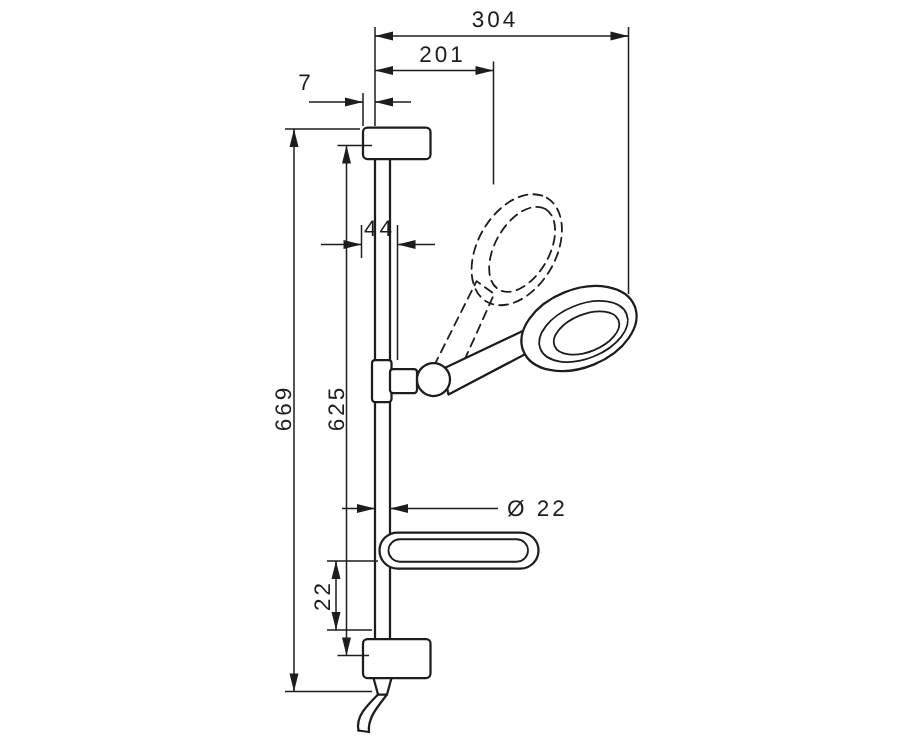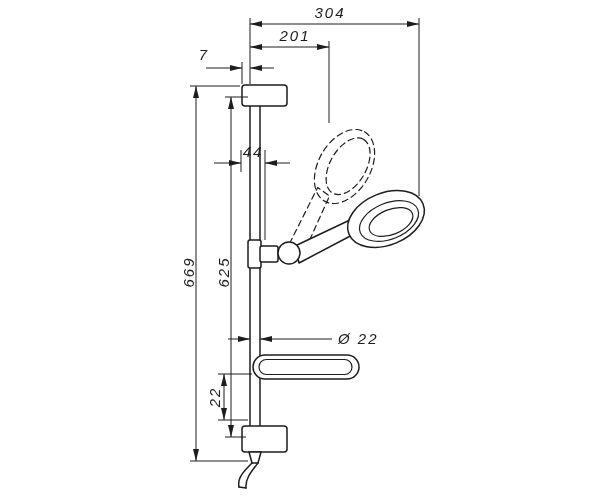--- a/index.html
+++ b/index.html
@@ -1,16 +1,16 @@
 <!DOCTYPE html>
 <html><head>
 <meta charset="utf-8">
 <style>
   html,body{margin:0;padding:0;background:#ffffff;}
-  .stage{width:488px;height:500px;background:#ffffff;position:relative;overflow:hidden;font-style:italic;}
+  .stage{width:488px;height:500px;background:#ffffff;position:relative;overflow:hidden;}
   svg{display:block;}
   .dim{stroke:#1d1d1b;stroke-width:1;fill:none;}
   .prod{stroke:#1d1d1b;stroke-width:1.5;fill:#ffffff;stroke-linejoin:round;}
   .prodn{stroke:#1d1d1b;stroke-width:1.5;fill:none;stroke-linejoin:round;stroke-linecap:round;}
   .thin{stroke-width:1.2;}
   .dashed{stroke-dasharray:6 4;}
   .dimtext{font-family:"Liberation Sans",sans-serif;font-size:15px;letter-spacing:2px;fill:#1d1d1b;}
 </style>
 </head>
 <body>

